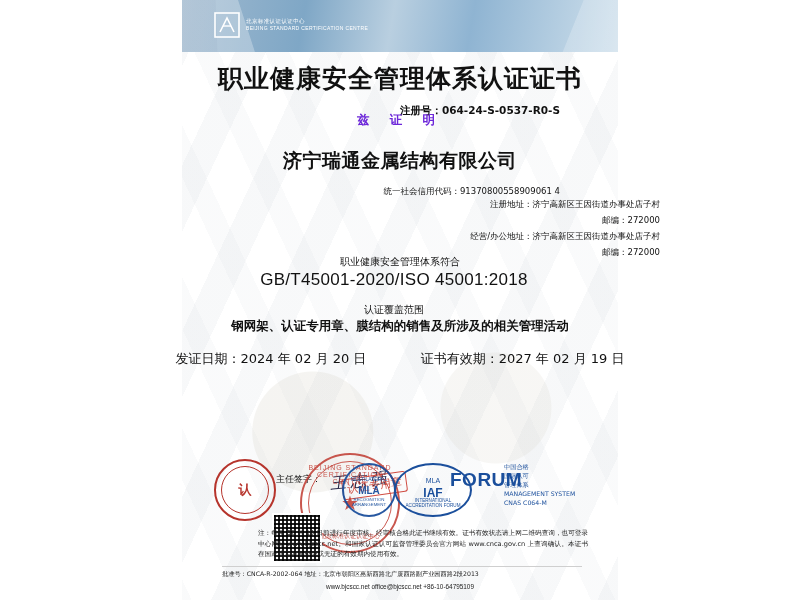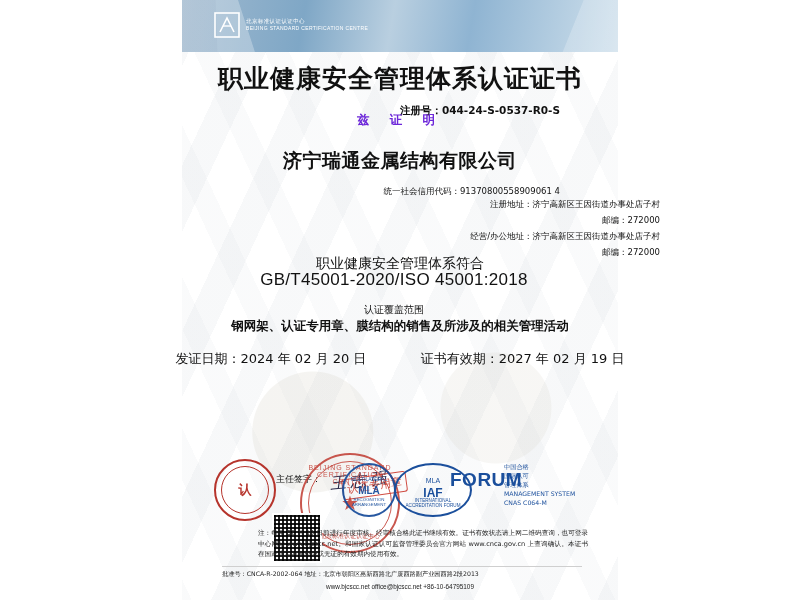--- a/index.html
+++ b/index.html
@@ -86,21 +86,21 @@
     position:absolute;right:240px;top:186px;
     font-size:8.5px;color:#111;font-family:"DejaVu Sans",sans-serif;white-space:nowrap;
   }
   .addr-block{
     position:absolute;left:240px;top:196px;width:420px;
     font-size:8.5px;color:#111;font-family:"DejaVu Sans",sans-serif;line-height:1.9;text-align:right;
   }
   .addr-row{white-space:nowrap;}
   .conform{
     position:absolute;left:0;right:0;top:255px;text-align:center;
-    font-size:14px;color:#111;font-family:"DejaVu Sans",sans-serif;
+    font-size:10px;color:#111;font-family:"DejaVu Sans",sans-serif;
   }
   .standard{
     position:absolute;left:0;right:12px;top:270px;text-align:center;
     font-size:17px;font-weight:normal;color:#111;font-family:"Liberation Sans",sans-serif;
     letter-spacing:.3px;
   }
   .scope-label{
     position:absolute;left:0;right:12px;top:303px;text-align:center;
     font-size:10px;color:#111;font-family:"DejaVu Sans",sans-serif;
   }
@@ -226,21 +226,21 @@
         </svg>
       </span>
       <span class="logo-text">
         <div class="logo-cn">北京标准认证认证中心</div>
         <div class="logo-en">BEIJING STANDARD CERTIFICATION CENTRE</div>
       </span>
     </div>
   </div>
 
   <div class="doc-title">职业健康安全管理体系认证证书</div>
-  <div class="reg-no">注册号：044-24-S-0537-R0-S</div>
+  <div class="reg-no">注册号：064-24-S-0537-R0-S</div>
   <div class="hereby">兹 证 明</div>
   <div class="company">济宁瑞通金属结构有限公司</div>
   <div class="credit">统一社会信用代码：91370800558909061 4</div>
 
   <div class="addr-block">
     <div class="addr-row">注册地址：济宁高新区王因街道办事处店子村</div>
     <div class="addr-row">邮编：272000</div>
     <div class="addr-row">经营/办公地址：济宁高新区王因街道办事处店子村</div>
     <div class="addr-row">邮编：272000</div>
   </div>

